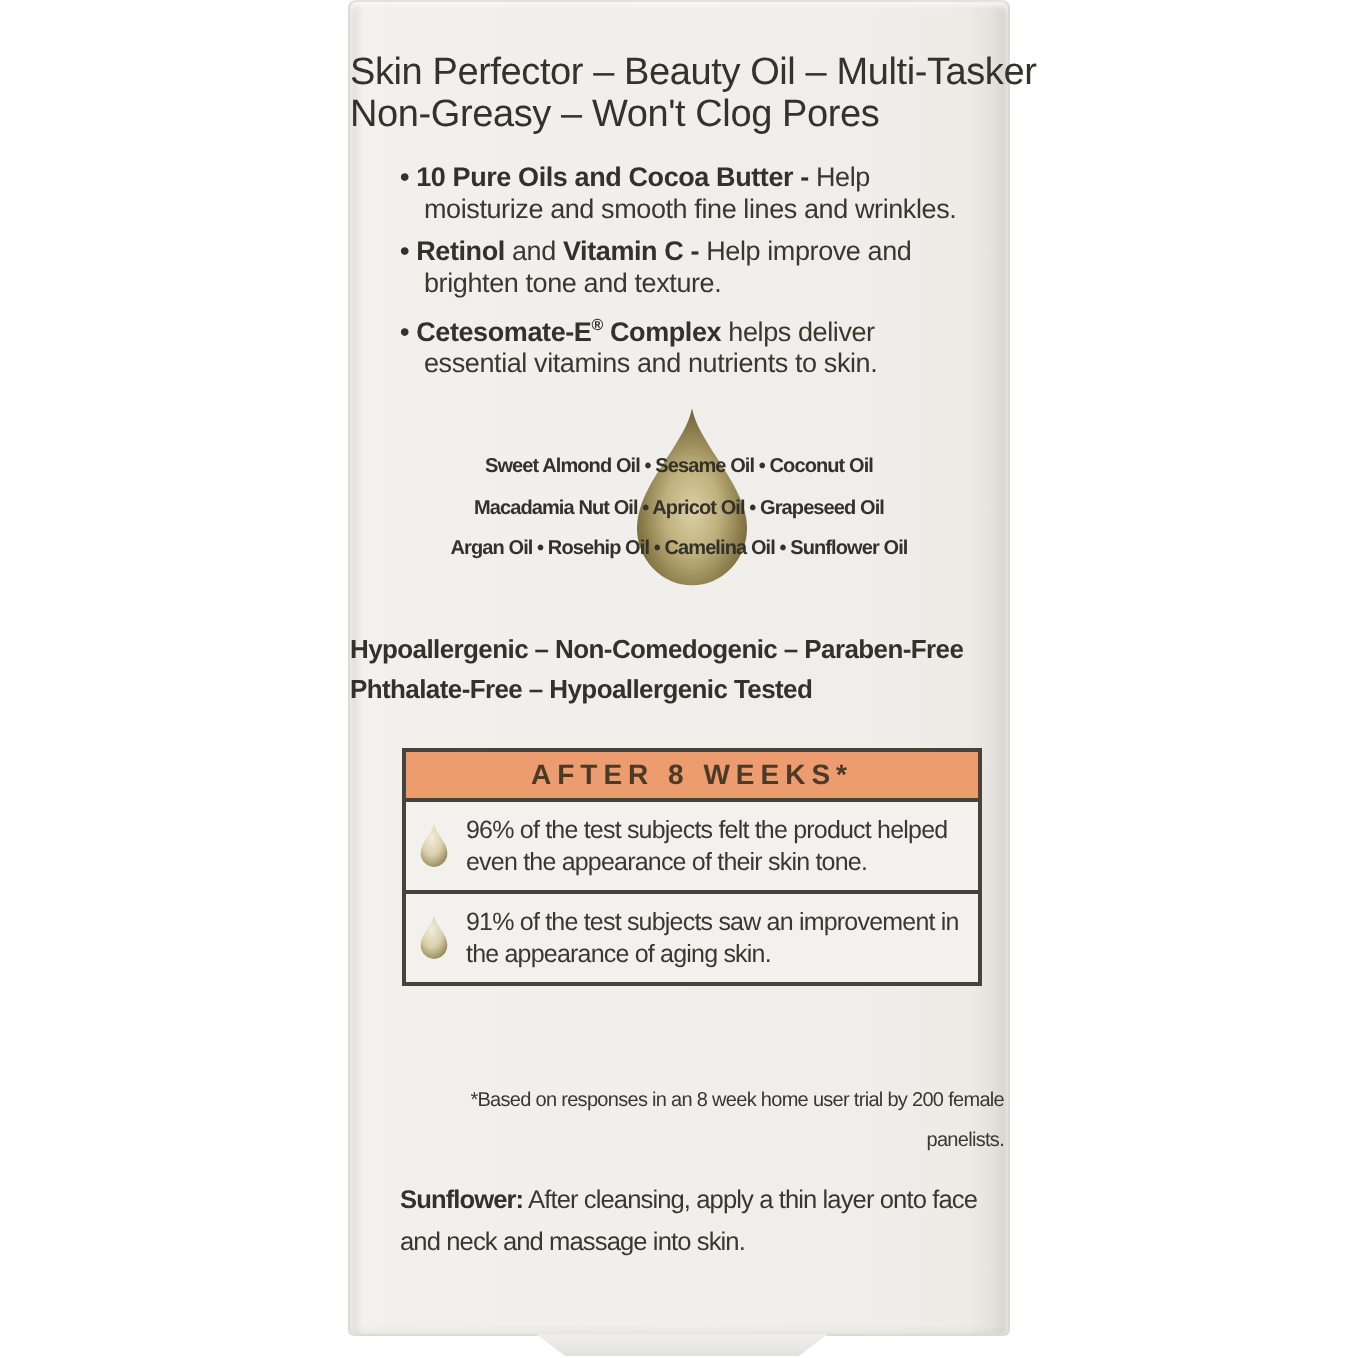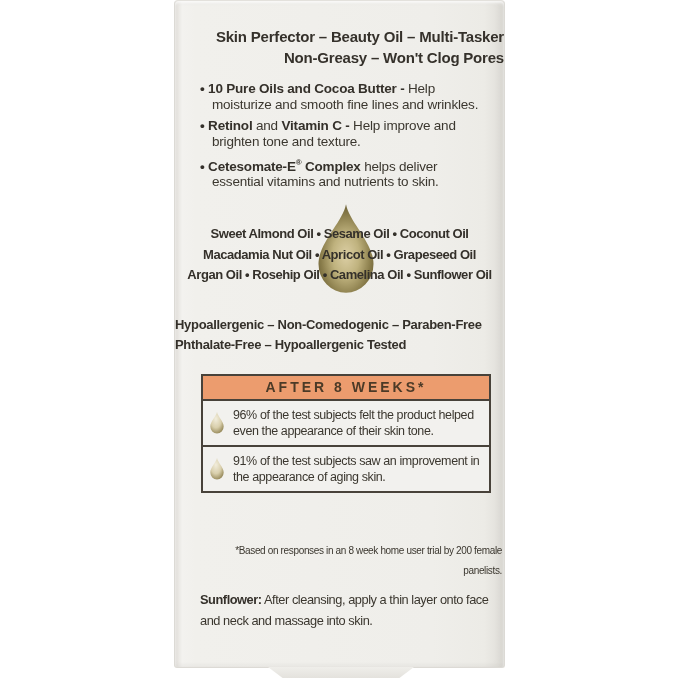--- a/index.html
+++ b/index.html
@@ -15,35 +15,35 @@
     border-radius:4px 4px 3px 3px;
     box-shadow: inset 0 2px 3px rgba(255,255,255,.8), inset -4px 0 6px rgba(90,85,75,.07), inset 3px 0 5px rgba(90,85,75,.05);
   }
   .package-tab {
     position:absolute; left:267px; top:667px; width:146px; height:11px;
     background:linear-gradient(180deg,#efeeea,#e4e2dd);
     clip-path:polygon(0 0,100% 0,90% 100%,10% 100%);
   }
 
   
-  .pkg-header { position:absolute; top:25px; left:0; right:0; text-align:right;
-    font-weight:bold; font-size:15px; line-height:21px; letter-spacing:-0.2px; color:#35312b; white-space:nowrap; }
+  .pkg-header { position:absolute; top:25px; left:0; right:0; text-align:left;
+    font-weight:normal; font-size:19px; line-height:21px; letter-spacing:-0.2px; color:#35312b; white-space:nowrap; }
 
   
   .benefits { position:absolute; top:80px; left:25px; width:290px; font-size:13.5px;
     line-height:15.5px; letter-spacing:-0.2px; color:#3b372f; }
   .benefit { margin-bottom:6px; padding-left:12px; text-indent:-12px; }
   .benefit .dot { font-weight:bold; }
   .b { font-weight:bold; color:#34302a; }
   sup.reg { font-size:8px; vertical-align:super; }
 
   
   .big-drop { position:absolute; top:203px; left:50%; transform:translateX(-50%) translateX(6px); z-index:1; }
   .oils { position:absolute; top:223px; left:0; right:0; z-index:2; text-align:center;
-    font-weight:bold; font-size:13px; line-height:20.5px; letter-spacing:-0.45px; color:#34302a; white-space:nowrap; }
+    font-weight:bold; font-size:10px; line-height:20.5px; letter-spacing:-0.45px; color:#34302a; white-space:nowrap; }
 
   
   .claims { position:absolute; top:314px; left:0; right:0; text-align:left;
     font-weight:bold; font-size:13px; line-height:20px; letter-spacing:-0.3px; color:#34302a; white-space:nowrap; }
 
   
   .results-panel { position:absolute; top:373px; left:26px; width:290px;
     border:2px solid #48423a; background:#f2f1ee; }
   .panel-title { background:#ec9c6e; text-align:center; font-weight:bold; font-size:14px;
     letter-spacing:3px; color:#4b3a27; padding:3px 0 4px 0; }

